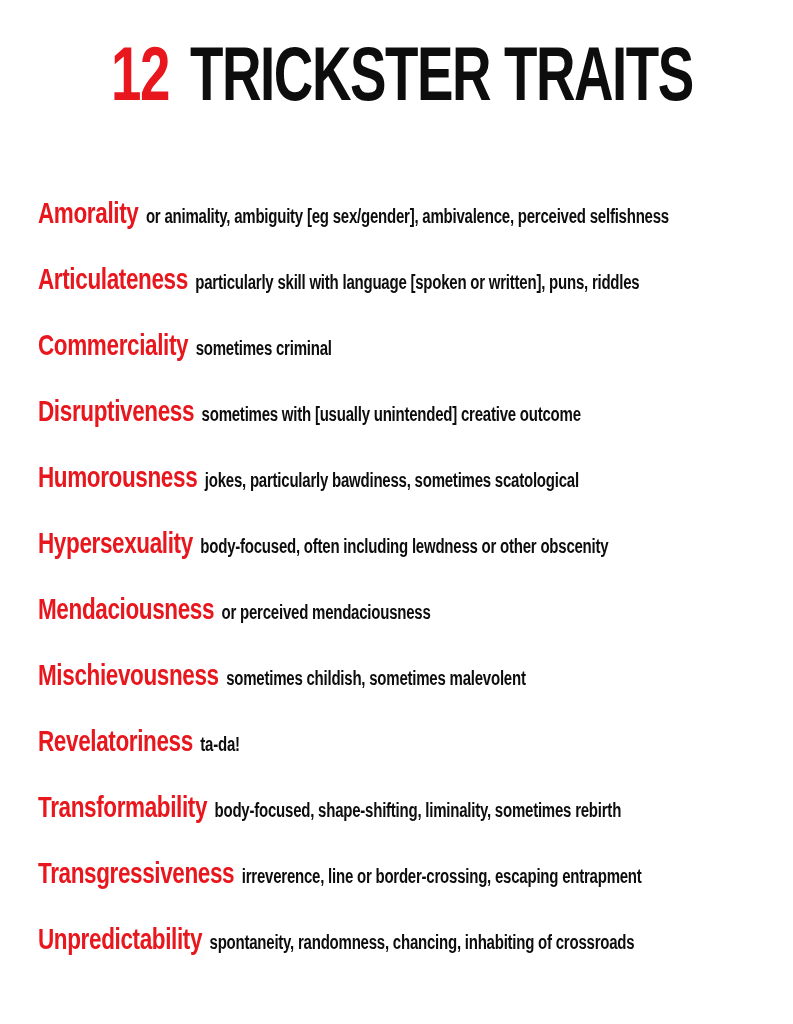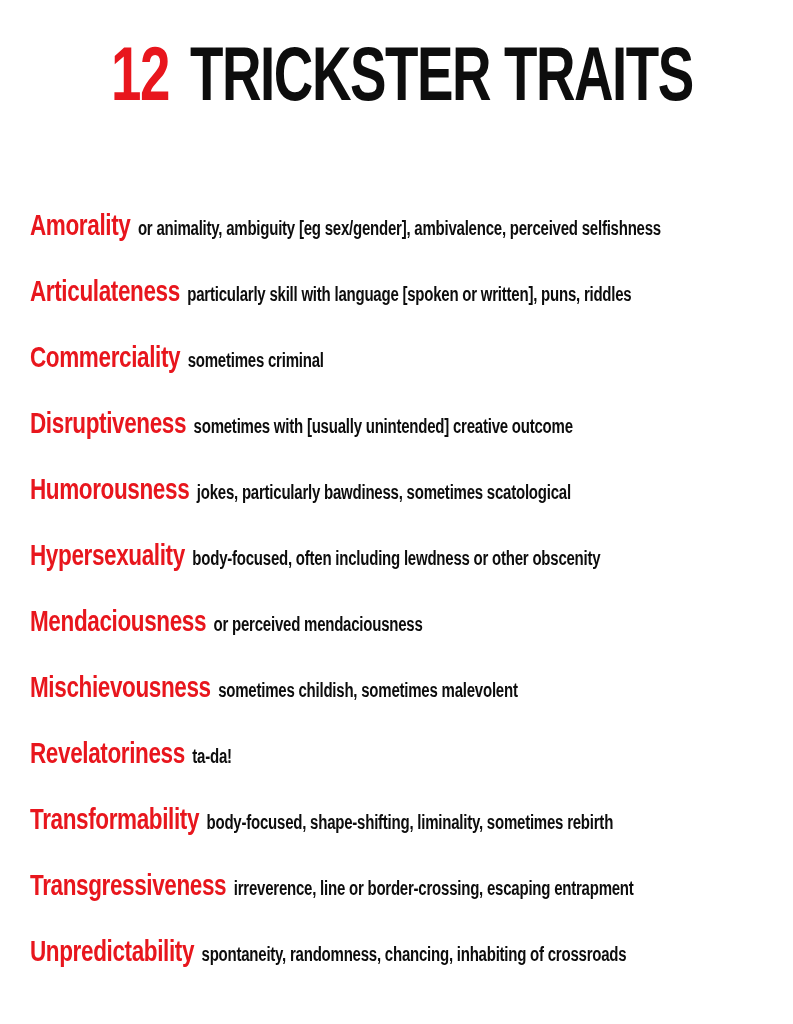--- a/index.html
+++ b/index.html
@@ -30,23 +30,22 @@
     transform: scaleX(0.72);
     transform-origin: 50% 0;
   }
   .title .num {
     color: var(--accent, #ed1c24);
     margin-right: 10px;
   }
   .traits {
     position: absolute;
     top: 196px;
-    left: 30px;
+    left: 38px;
     right: 0;
-    margin-top: 12px;
   }
   .trait-line {
     height: 66px;
     white-space: nowrap;
     transform: scaleX(0.75);
     transform-origin: 0 50%;
     display: flex;
     align-items: baseline;
   }
   .trait-name {

